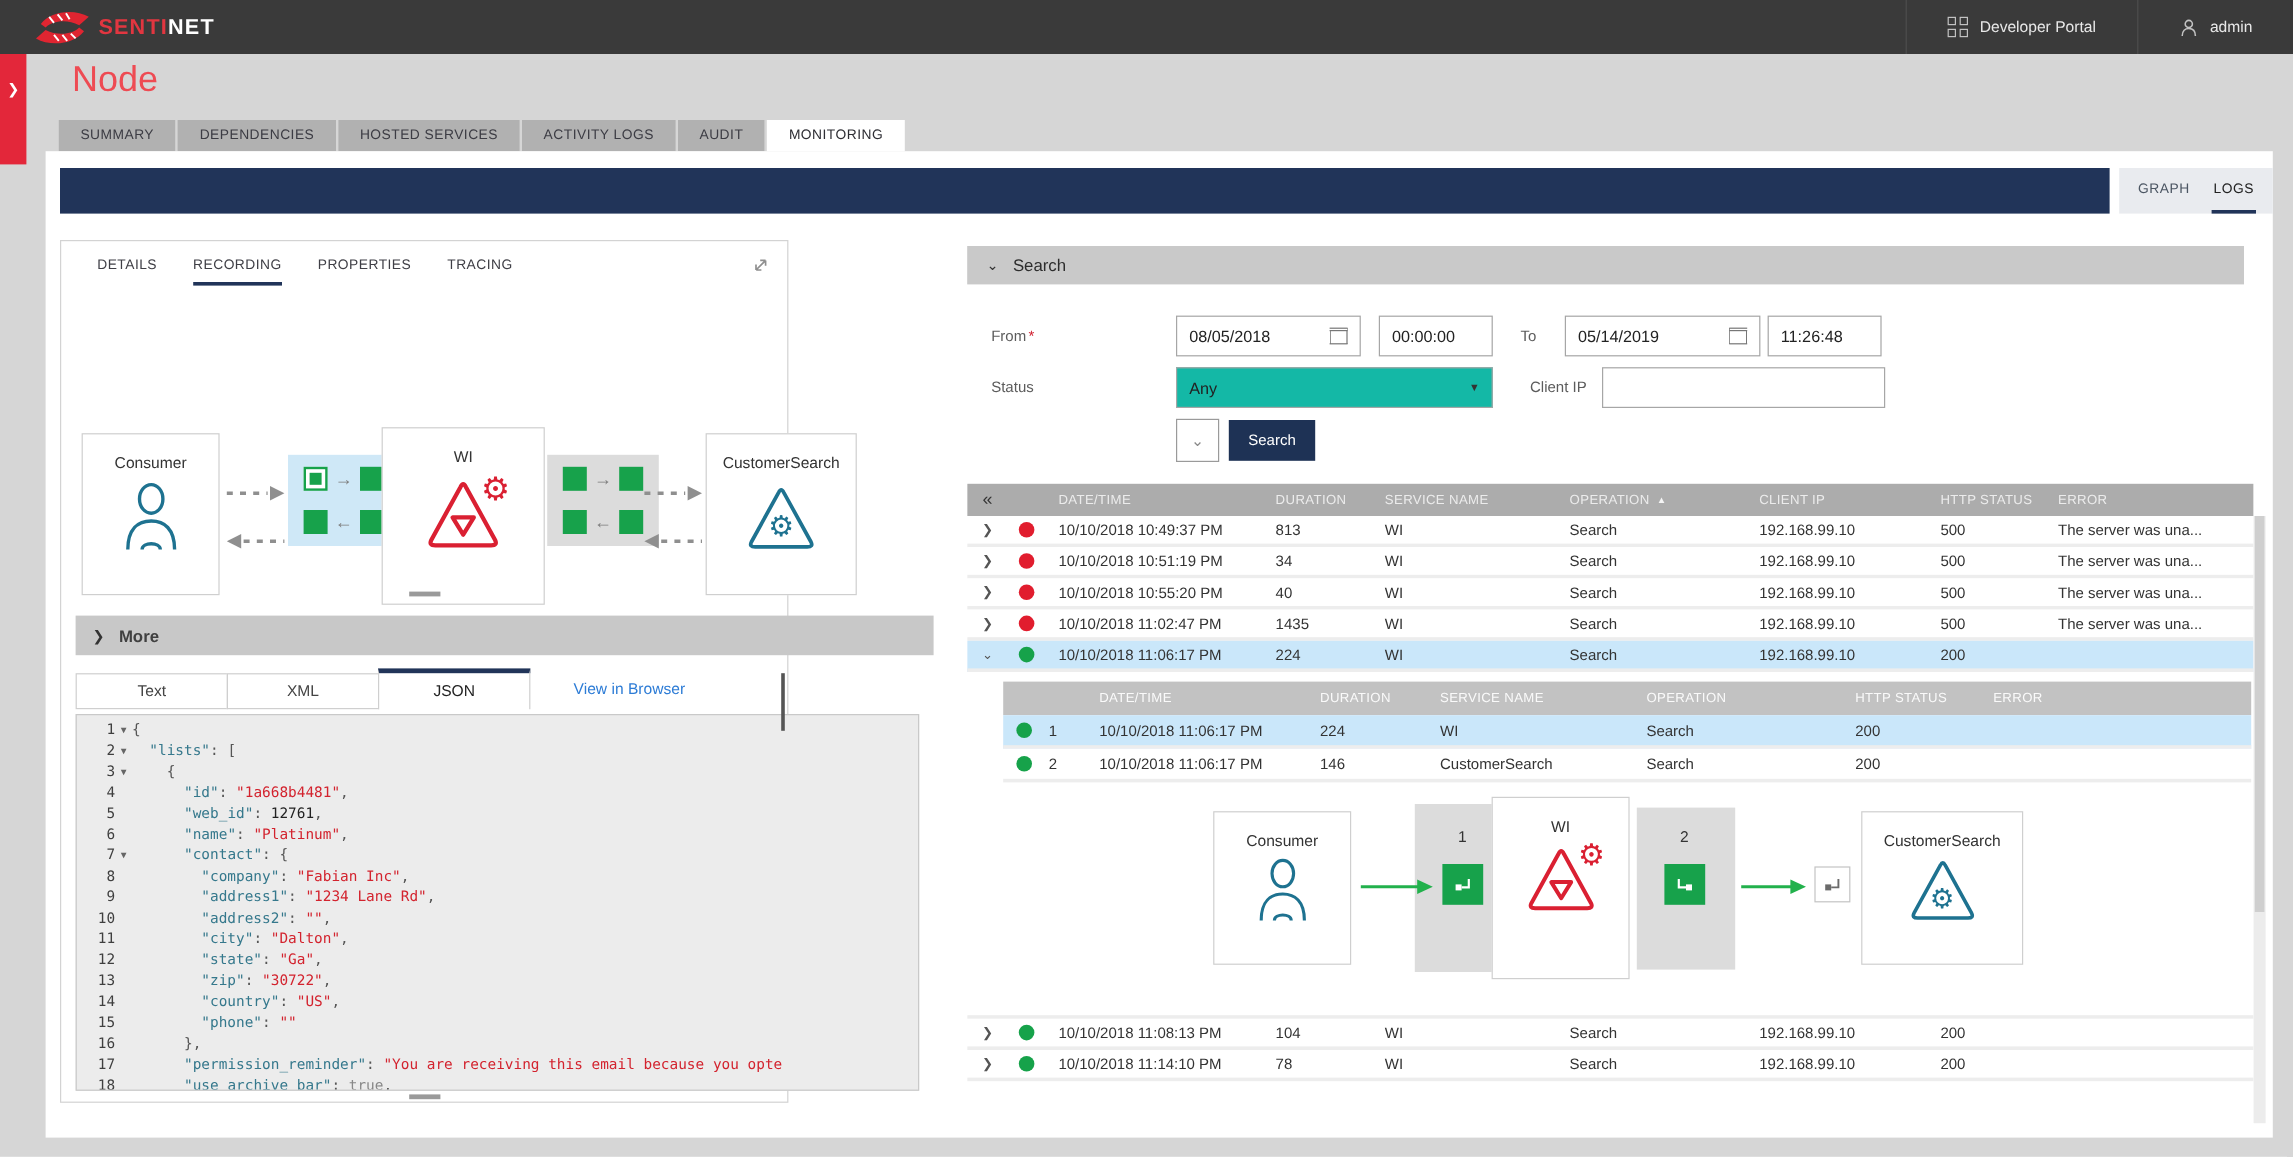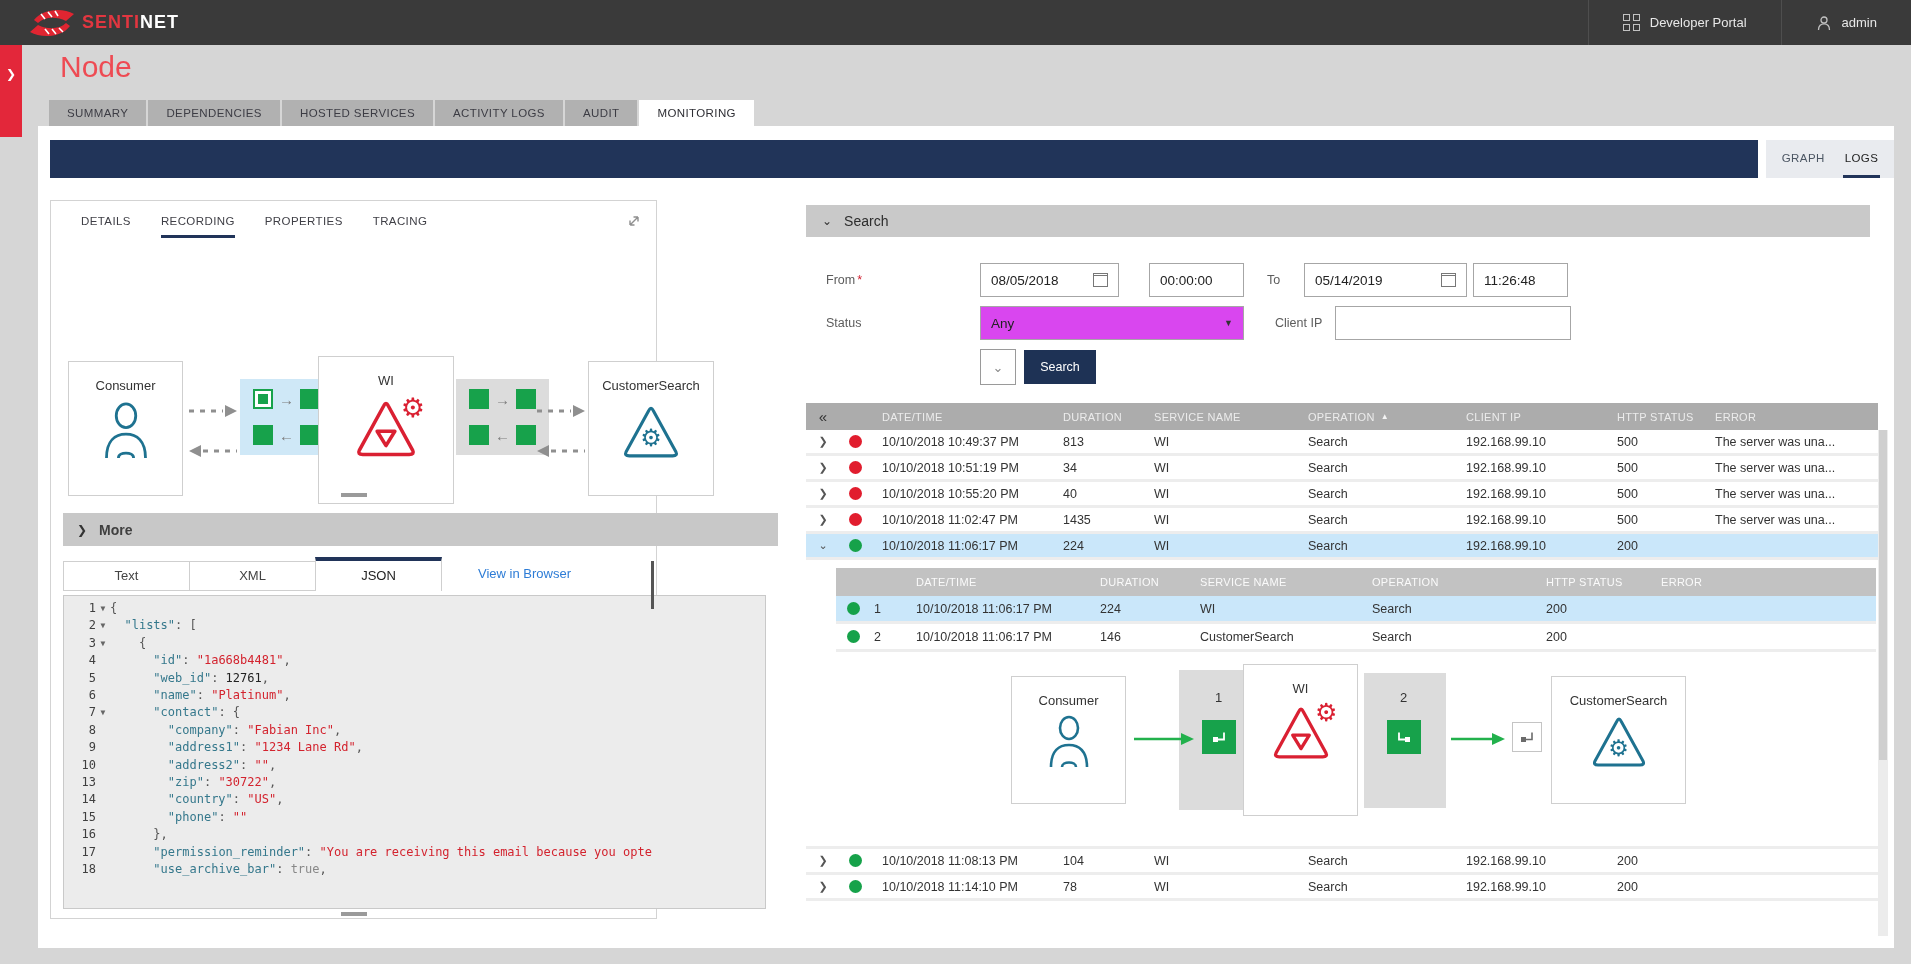--- a/index.html
+++ b/index.html
@@ -82,21 +82,21 @@
   .search-bar { position:absolute; left:0; top:0; width:1064px; height:32px; background:#c9c9c9; display:flex; align-items:center; gap:12px; padding-left:16px; cursor:pointer; }
   .search-bar .chev { font-size:12px; color:#333; }
   .search-bar .lbl { font-size:14px; color:#2d2d2d; }
 
   .form-label { position:absolute; font-size:12.5px; color:#5c5c5c; }
   .req { color:#d01f2f; margin-left:2px; }
   .tb { position:absolute; height:34px; border:1px solid #a6a6a6; background:#fff; font-size:13.5px; color:#222; display:flex; align-items:center; padding:0 10px; }
   .tb input { border:none; outline:none; width:100%; font-size:13.5px; color:#222; font-family:"Liberation Sans",sans-serif; background:transparent; }
   .cal-icon { width:15px; height:14px; border:1.5px solid #777; border-top:3.5px double #777; margin-left:auto; flex:none; }
   .centered { justify-content:center; }
-  .select-box { position:absolute; height:34px; border:1px solid #a6a6a6; background:#d946ef; font-size:13.5px; color:#222; display:flex; align-items:center; padding:0 10px; cursor:pointer; }
+  .select-box { position:absolute; height:34px; border:1px solid #a6a6a6; background:#14b8a6; font-size:13.5px; color:#222; display:flex; align-items:center; padding:0 10px; cursor:pointer; }
   .select-arrow { margin-left:auto; font-size:9px; color:#333; }
   .mini-drop { position:absolute; width:36px; height:36px; border:1px solid #9a9a9a; background:#fff; color:#888; font-size:13px; display:flex; align-items:center; justify-content:center; cursor:pointer; }
   .search-btn { position:absolute; width:72px; height:34px; background:#1e3255; color:#fff; border:none; font-size:12.5px; font-family:"Liberation Sans",sans-serif; cursor:pointer; }
 
   
   .results { position:absolute; left:0; top:198px; width:1072px; height:533px; overflow:hidden; }
   .thead { display:flex; height:27px; background:#acacac; color:#ececec; font-size:11px; letter-spacing:0.3px; align-items:center; }
   .thead .hicon { width:34px; text-align:center; color:#333; font-size:15px; cursor:pointer; }
   .thead .hdot { width:30px; }
   .hcell { padding-left:12px; display:flex; align-items:center; gap:6px; cursor:pointer; }
@@ -332,20 +332,30 @@
           <span class="gutter">9</span>
           <span class="fold"></span>
           <span class="code-text"><span class="tok-p">        </span><span class="tok-k">"address1"</span><span class="tok-p">: </span><span class="tok-s">"1234 Lane Rd"</span><span class="tok-p">,</span></span>
         </div>
         <div class="code-line">
           <span class="gutter">10</span>
           <span class="fold"></span>
           <span class="code-text"><span class="tok-p">        </span><span class="tok-k">"address2"</span><span class="tok-p">: </span><span class="tok-s">""</span><span class="tok-p">,</span></span>
         </div>
         <div class="code-line">
+          <span class="gutter">11</span>
+          <span class="fold"></span>
+          <span class="code-text"><span class="tok-p">        </span><span class="tok-k">"city"</span><span class="tok-p">: </span><span class="tok-s">"Dalton"</span><span class="tok-p">,</span></span>
+        </div>
+        <div class="code-line">
+          <span class="gutter">12</span>
+          <span class="fold"></span>
+          <span class="code-text"><span class="tok-p">        </span><span class="tok-k">"state"</span><span class="tok-p">: </span><span class="tok-s">"Ga"</span><span class="tok-p">,</span></span>
+        </div>
+        <div class="code-line">
           <span class="gutter">13</span>
           <span class="fold"></span>
           <span class="code-text"><span class="tok-p">        </span><span class="tok-k">"zip"</span><span class="tok-p">: </span><span class="tok-s">"30722"</span><span class="tok-p">,</span></span>
         </div>
         <div class="code-line">
           <span class="gutter">14</span>
           <span class="fold"></span>
           <span class="code-text"><span class="tok-p">        </span><span class="tok-k">"country"</span><span class="tok-p">: </span><span class="tok-s">"US"</span><span class="tok-p">,</span></span>
         </div>
         <div class="code-line">
@@ -375,21 +385,21 @@
 
   <div class="right-panel">
     <div class="search-bar">
       <span class="chev">⌄</span>
       <span class="lbl">Search</span>
     </div>
 
     <div class="form-label" style="left:20px; top:68px;">
       <span>From</span><span class="req">*</span>
     </div>
-    <div class="tb" style="left:174px; top:58px; width:139px;">
+    <div class="tb" style="left:174px; top:58px; width:154px;">
       <input readonly="" value="08/05/2018" style="">
       <span class="cal-icon"></span>
     </div>
     <div class="tb centered" style="left:343px; top:58px; width:95px;">
       <input style="text-align: left;" readonly="" value="00:00:00">
     </div>
     <div class="form-label" style="left:461px; top:68px;">To</div>
     <div class="tb" style="left:498px; top:58px; width:163px;">
       <input readonly="" value="05/14/2019" style="">
       <span class="cal-icon"></span>

